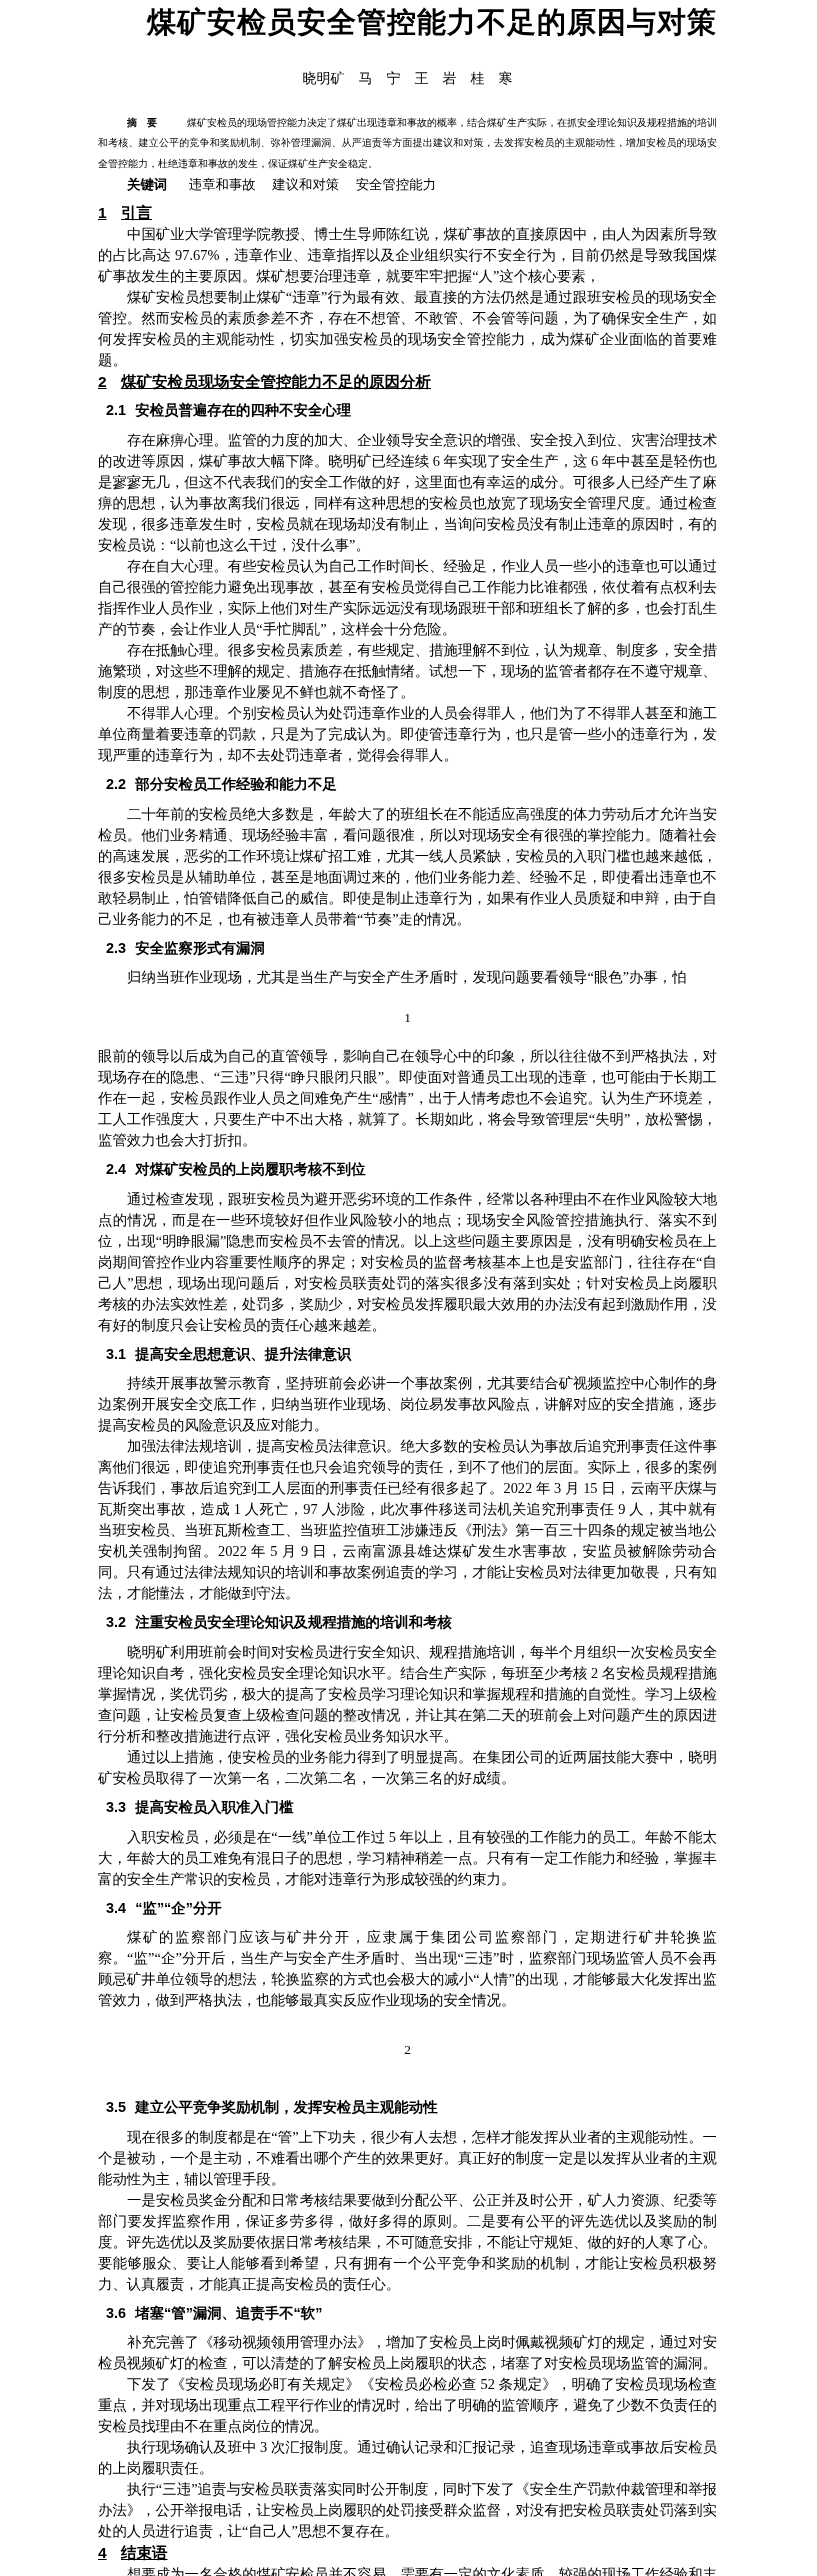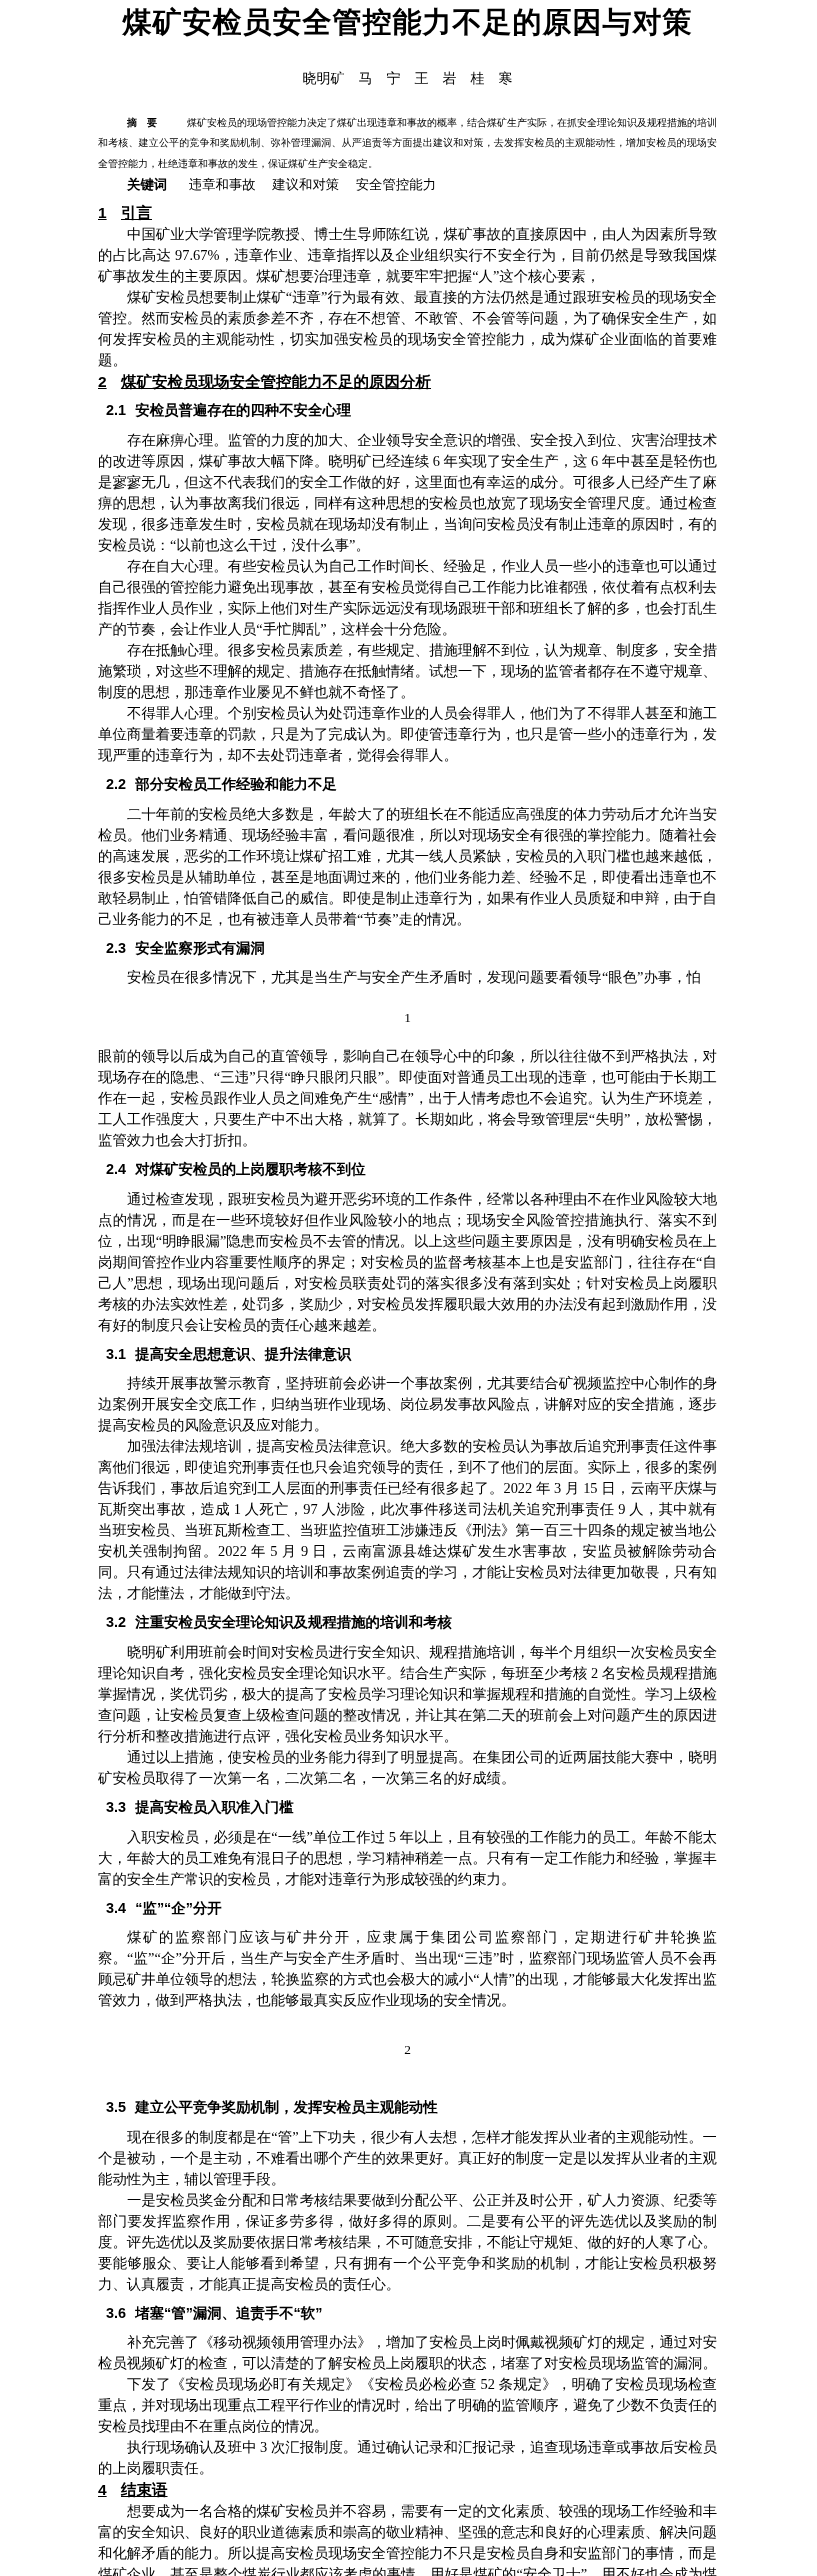--- a/index.html
+++ b/index.html
@@ -4,21 +4,21 @@
 <style>
   html,body{margin:0;padding:0;background:#ffffff;}
   .doc{
     width:818px;height:2667px;margin:0 auto;background:#ffffff;color:#000;
     font-family:"Liberation Serif", serif;overflow:hidden;box-sizing:border-box;
     padding:0 101px 0 98px;
   }
   .doc-title{
     font-family:"Liberation Sans", sans-serif;font-weight:bold;
     font-size:29px;line-height:34px;letter-spacing:1px;
-    text-align:center;margin:5.2px 0 0 0;
+    text-align:right;margin:5.2px 0 0 0;
   }
   .authors{
     text-align:center;font-size:14px;line-height:16.5px;margin-top:32px;
   }
   .abstract{
     margin:25px 0 0 0;font-size:10px;line-height:20.6px;
     text-align:justify;text-indent:29px;
   }
   .hei{font-family:"Liberation Sans", sans-serif;font-weight:bold;}
   .abstract .label{margin-right:30px;}
@@ -62,21 +62,21 @@
     <p class="body-p">煤矿安检员想要制止煤矿“违章”行为最有效、最直接的方法仍然是通过跟班安检员的现场安全管控。然而安检员的素质参差不齐，存在不想管、不敢管、不会管等问题，为了确保安全生产，如何发挥安检员的主观能动性，切实加强安检员的现场安全管控能力，成为煤矿企业面临的首要难题。</p>
     <h2 class="h1"><span class="num">2</span><span>煤矿安检员现场安全管控能力不足的原因分析</span></h2>
     <h3 class="h2"><span class="num">2.1</span><span>安检员普遍存在的四种不安全心理</span></h3>
     <p class="body-p">存在麻痹心理。监管的力度的加大、企业领导安全意识的增强、安全投入到位、灾害治理技术的改进等原因，煤矿事故大幅下降。晓明矿已经连续 6 年实现了安全生产，这 6 年中甚至是轻伤也是寥寥无几，但这不代表我们的安全工作做的好，这里面也有幸运的成分。可很多人已经产生了麻痹的思想，认为事故离我们很远，同样有这种思想的安检员也放宽了现场安全管理尺度。通过检查发现，很多违章发生时，安检员就在现场却没有制止，当询问安检员没有制止违章的原因时，有的安检员说：“以前也这么干过，没什么事”。</p>
     <p class="body-p">存在自大心理。有些安检员认为自己工作时间长、经验足，作业人员一些小的违章也可以通过自己很强的管控能力避免出现事故，甚至有安检员觉得自己工作能力比谁都强，依仗着有点权利去指挥作业人员作业，实际上他们对生产实际远远没有现场跟班干部和班组长了解的多，也会打乱生产的节奏，会让作业人员“手忙脚乱”，这样会十分危险。</p>
     <p class="body-p">存在抵触心理。很多安检员素质差，有些规定、措施理解不到位，认为规章、制度多，安全措施繁琐，对这些不理解的规定、措施存在抵触情绪。试想一下，现场的监管者都存在不遵守规章、制度的思想，那违章作业屡见不鲜也就不奇怪了。</p>
     <p class="body-p">不得罪人心理。个别安检员认为处罚违章作业的人员会得罪人，他们为了不得罪人甚至和施工单位商量着要违章的罚款，只是为了完成认为。即使管违章行为，也只是管一些小的违章行为，发现严重的违章行为，却不去处罚违章者，觉得会得罪人。</p>
     <h3 class="h2"><span class="num">2.2</span><span>部分安检员工作经验和能力不足</span></h3>
     <p class="body-p">二十年前的安检员绝大多数是，年龄大了的班组长在不能适应高强度的体力劳动后才允许当安检员。他们业务精通、现场经验丰富，看问题很准，所以对现场安全有很强的掌控能力。随着社会的高速发展，恶劣的工作环境让煤矿招工难，尤其一线人员紧缺，安检员的入职门槛也越来越低，很多安检员是从辅助单位，甚至是地面调过来的，他们业务能力差、经验不足，即使看出违章也不敢轻易制止，怕管错降低自己的威信。即使是制止违章行为，如果有作业人员质疑和申辩，由于自己业务能力的不足，也有被违章人员带着“节奏”走的情况。</p>
     <h3 class="h2"><span class="num">2.3</span><span>安全监察形式有漏洞</span></h3>
-    <p class="body-p">安检员在很多情况下，尤其是当生产与安全产生矛盾时，发现问题要看领导“眼色”办事，怕</p>
+    <p class="body-p">归纳当班作业现场，尤其是当生产与安全产生矛盾时，发现问题要看领导“眼色”办事，怕</p>
     <div class="page-break pb-a">
       <span class="page-number">1</span>
     </div>
     <p class="body-p no-indent">眼前的领导以后成为自己的直管领导，影响自己在领导心中的印象，所以往往做不到严格执法，对现场存在的隐患、“三违”只得“睁只眼闭只眼”。即使面对普通员工出现的违章，也可能由于长期工作在一起，安检员跟作业人员之间难免产生“感情”，出于人情考虑也不会追究。认为生产环境差，工人工作强度大，只要生产中不出大格，就算了。长期如此，将会导致管理层“失明”，放松警惕，监管效力也会大打折扣。</p>
     <h3 class="h2"><span class="num">2.4</span><span>对煤矿安检员的上岗履职考核不到位</span></h3>
     <p class="body-p">通过检查发现，跟班安检员为避开恶劣环境的工作条件，经常以各种理由不在作业风险较大地点的情况，而是在一些环境较好但作业风险较小的地点；现场安全风险管控措施执行、落实不到位，出现“明睁眼漏”隐患而安检员不去管的情况。以上这些问题主要原因是，没有明确安检员在上岗期间管控作业内容重要性顺序的界定；对安检员的监督考核基本上也是安监部门，往往存在“自己人”思想，现场出现问题后，对安检员联责处罚的落实很多没有落到实处；针对安检员上岗履职考核的办法实效性差，处罚多，奖励少，对安检员发挥履职最大效用的办法没有起到激励作用，没有好的制度只会让安检员的责任心越来越差。</p>
     <h3 class="h2"><span class="num">3.1</span><span>提高安全思想意识、提升法律意识</span></h3>
     <p class="body-p">持续开展事故警示教育，坚持班前会必讲一个事故案例，尤其要结合矿视频监控中心制作的身边案例开展安全交底工作，归纳当班作业现场、岗位易发事故风险点，讲解对应的安全措施，逐步提高安检员的风险意识及应对能力。</p>
     <p class="body-p">加强法律法规培训，提高安检员法律意识。绝大多数的安检员认为事故后追究刑事责任这件事离他们很远，即使追究刑事责任也只会追究领导的责任，到不了他们的层面。实际上，很多的案例告诉我们，事故后追究到工人层面的刑事责任已经有很多起了。2022 年 3 月 15 日，云南平庆煤与瓦斯突出事故，造成 1 人死亡，97 人涉险，此次事件移送司法机关追究刑事责任 9 人，其中就有当班安检员、当班瓦斯检查工、当班监控值班工涉嫌违反《刑法》第一百三十四条的规定被当地公安机关强制拘留。2022 年 5 月 9 日，云南富源县雄达煤矿发生水害事故，安监员被解除劳动合同。只有通过法律法规知识的培训和事故案例追责的学习，才能让安检员对法律更加敬畏，只有知法，才能懂法，才能做到守法。</p>
     <h3 class="h2"><span class="num">3.2</span><span>注重安检员安全理论知识及规程措施的培训和考核</span></h3>
@@ -89,16 +89,17 @@
     <div class="page-break pb-b">
       <span class="page-number">2</span>
     </div>
     <h3 class="h2"><span class="num">3.5</span><span>建立公平竞争奖励机制，发挥安检员主观能动性</span></h3>
     <p class="body-p">现在很多的制度都是在“管”上下功夫，很少有人去想，怎样才能发挥从业者的主观能动性。一个是被动，一个是主动，不难看出哪个产生的效果更好。真正好的制度一定是以发挥从业者的主观能动性为主，辅以管理手段。</p>
     <p class="body-p">一是安检员奖金分配和日常考核结果要做到分配公平、公正并及时公开，矿人力资源、纪委等部门要发挥监察作用，保证多劳多得，做好多得的原则。二是要有公平的评先选优以及奖励的制度。评先选优以及奖励要依据日常考核结果，不可随意安排，不能让守规矩、做的好的人寒了心。要能够服众、要让人能够看到希望，只有拥有一个公平竞争和奖励的机制，才能让安检员积极努力、认真履责，才能真正提高安检员的责任心。</p>
     <h3 class="h2"><span class="num">3.6</span><span>堵塞“管”漏洞、追责手不“软”</span></h3>
     <p class="body-p">补充完善了《移动视频领用管理办法》，增加了安检员上岗时佩戴视频矿灯的规定，通过对安检员视频矿灯的检查，可以清楚的了解安检员上岗履职的状态，堵塞了对安检员现场监管的漏洞。</p>
     <p class="body-p">下发了《安检员现场必盯有关规定》《安检员必检必查 52 条规定》，明确了安检员现场检查重点，并对现场出现重点工程平行作业的情况时，给出了明确的监管顺序，避免了少数不负责任的安检员找理由不在重点岗位的情况。</p>
     <p class="body-p">执行现场确认及班中 3 次汇报制度。通过确认记录和汇报记录，追查现场违章或事故后安检员的上岗履职责任。</p>
+    <p class="body-p">执行“三违”追责与安检员联责落实同时公开制度，同时下发了《安全生产罚款仲裁管理和举报办法》，公开举报电话，让安检员上岗履职的处罚接受群众监督，对没有把安检员联责处罚落到实处的人员进行追责，让“自己人”思想不复存在。</p>
     <h2 class="h1"><span class="num">4</span><span>结束语</span></h2>
     <p class="body-p">想要成为一名合格的煤矿安检员并不容易，需要有一定的文化素质、较强的现场工作经验和丰富的安全知识、良好的职业道德素质和崇高的敬业精神、坚强的意志和良好的心理素质、解决问题和化解矛盾的能力。所以提高安检员现场安全管控能力不只是安检员自身和安监部门的事情，而是煤矿企业，甚至是整个煤炭行业都应该考虑的事情。用好是煤矿的“安全卫士”，用不好也会成为煤矿最大的安全隐患。</p>
   </main>
 
 
 </body></html>

